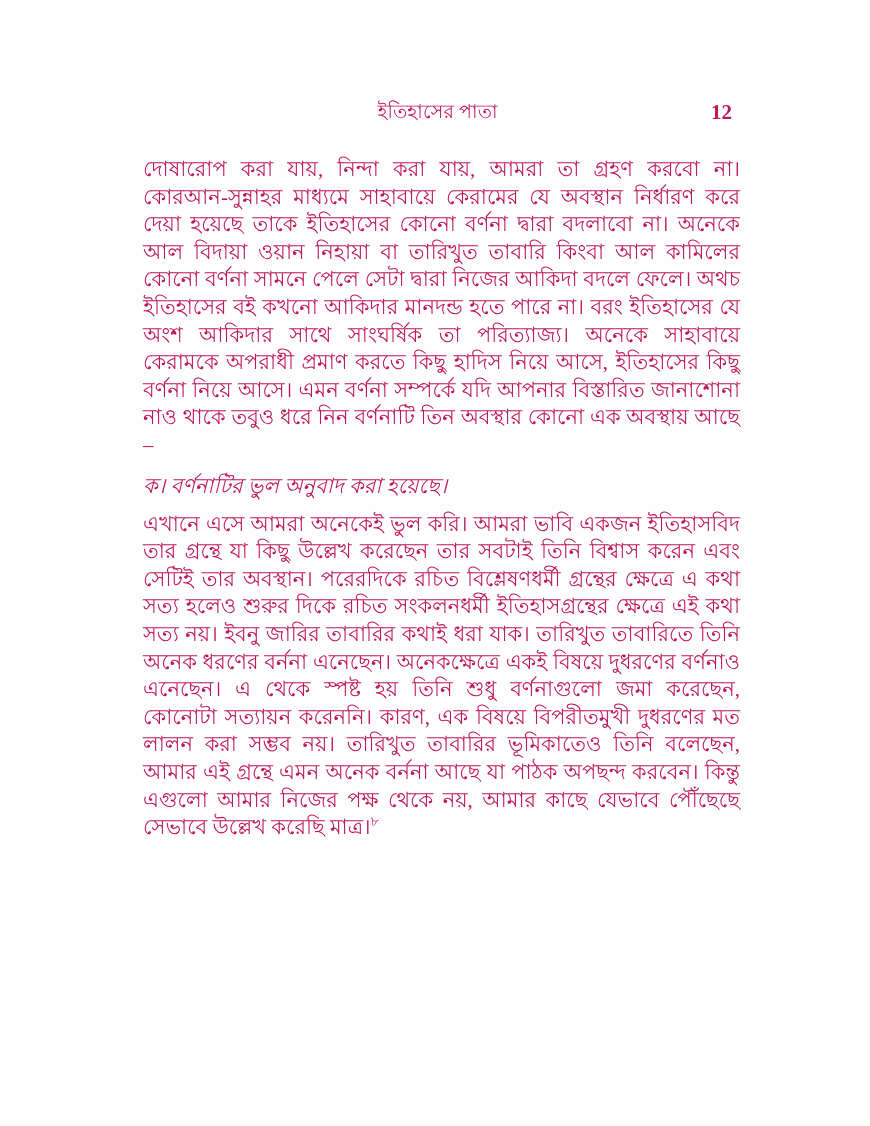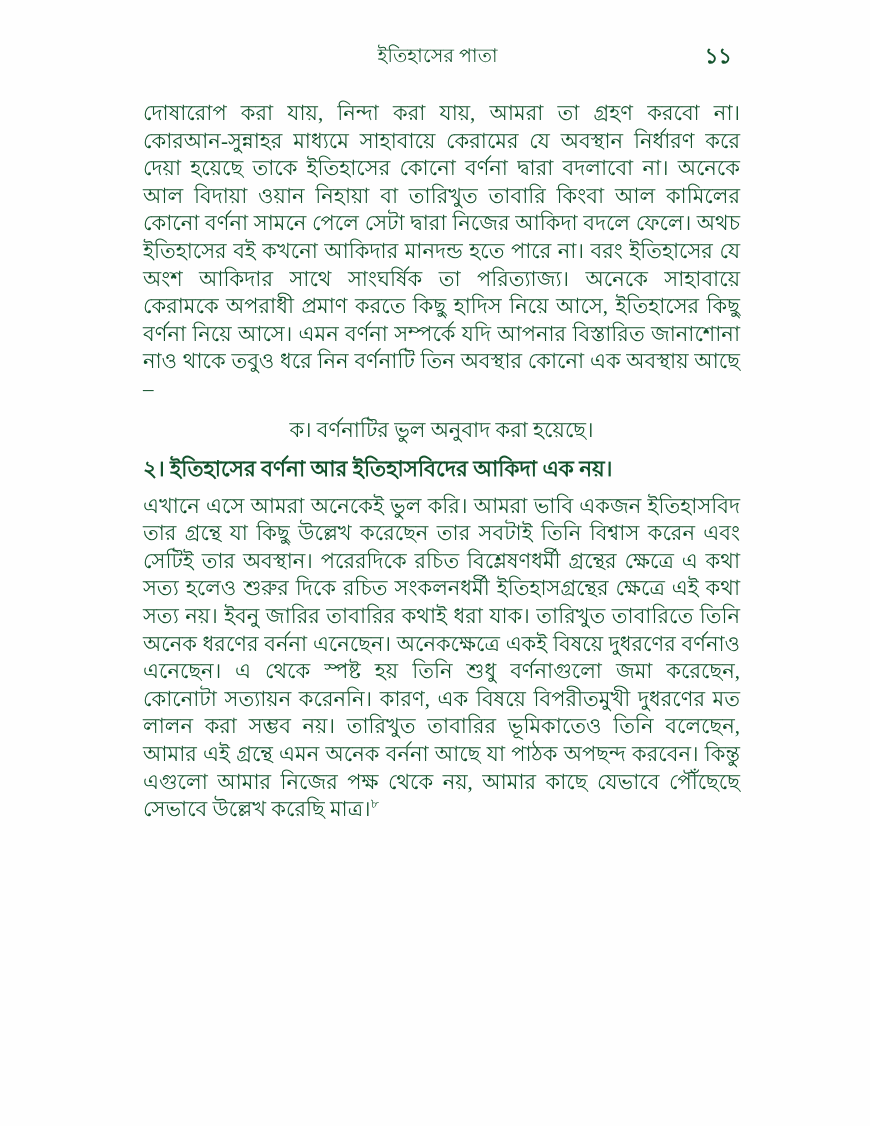--- a/index.html
+++ b/index.html
@@ -5,24 +5,24 @@
   html, body {
     margin: 0;
     padding: 0;
     background: #ffffff;
   }
   .page {
     position: relative;
     width: 870px;
     height: 1126px;
     background: #fefefe;
-    color: #14532d;
+    color: #be185d;
     font-family: "Liberation Serif", "DejaVu Serif", serif;
     box-sizing: border-box;
-    padding: 42px 130px 40px 135px;
+    padding: 98px 130px 40px 135px;
     overflow: hidden;
   }
   .page-header {
     position: relative;
     height: 28px;
     margin-bottom: 30px;
   }
   .running-head {
     position: absolute;
     left: 0;
@@ -44,22 +44,23 @@
     font-size: 21px;
     line-height: 27.6px;
     margin-left: 8px;
   }
   .text-block p {
     margin: 0 0 13px 0;
     text-align: justify;
     text-justify: inter-word;
   }
   .text-block p.option-line {
-    text-align: center;
+    text-align: left;
     margin: 0 0 10.5px 0;
+    font-style: italic;
   }
   .section-heading {
     font-weight: bold;
     font-size: 21.5px;
     line-height: 28px;
     margin: 4px 0 10px 0;
     text-align: left;
   }
   .footnote-ref {
     font-size: 13px;
@@ -67,32 +68,31 @@
     vertical-align: 8px;
   }
 </style>
 </head>
 <body>
 
 <div class="page">
 
   <header class="page-header">
     <span class="running-head">ইতিহাসের পাতা</span>
-    <span class="page-number">১১</span>
+    <span class="page-number">12</span>
   </header>
 
   <main class="text-block">
 
     <p>দোষারোপ করা যায়, নিন্দা করা যায়, আমরা তা গ্রহণ করবো না। কোরআন-সুন্নাহর মাধ্যমে সাহাবায়ে কেরামের যে অবস্থান নির্ধারণ করে দেয়া হয়েছে তাকে ইতিহাসের কোনো বর্ণনা দ্বারা বদলাবো না। অনেকে আল বিদায়া ওয়ান নিহায়া বা তারিখুত তাবারি কিংবা আল কামিলের কোনো বর্ণনা সামনে পেলে সেটা দ্বারা নিজের আকিদা বদলে ফেলে। অথচ ইতিহাসের বই কখনো আকিদার মানদন্ড হতে পারে না। বরং ইতিহাসের যে অংশ আকিদার সাথে সাংঘর্ষিক তা পরিত্যাজ্য। অনেকে সাহাবায়ে কেরামকে অপরাধী প্রমাণ করতে কিছু হাদিস নিয়ে আসে, ইতিহাসের কিছু বর্ণনা নিয়ে আসে। এমন বর্ণনা সম্পর্কে যদি আপনার বিস্তারিত জানাশোনা নাও থাকে তবুও ধরে নিন বর্ণনাটি তিন অবস্থার কোনো এক অবস্থায় আছে –</p>
 
     <p class="option-line">ক। বর্ণনাটির ভুল অনুবাদ করা হয়েছে।</p>
 
 
 
 
 
-    <h2 class="section-heading">২। ইতিহাসের বর্ণনা আর ইতিহাসবিদের আকিদা এক নয়।</h2>
 
     <p><span>এখানে এসে আমরা অনেকেই ভুল করি। আমরা ভাবি একজন ইতিহাসবিদ তার গ্রন্থে যা কিছু উল্লেখ করেছেন তার সবটাই তিনি বিশ্বাস করেন এবং সেটিই তার অবস্থান। পরেরদিকে রচিত বিশ্লেষণধর্মী গ্রন্থের ক্ষেত্রে এ কথা সত্য হলেও শুরুর দিকে রচিত সংকলনধর্মী ইতিহাসগ্রন্থের ক্ষেত্রে এই কথা সত্য নয়। ইবনু জারির তাবারির কথাই ধরা যাক। তারিখুত তাবারিতে তিনি অনেক ধরণের বর্ননা এনেছেন। অনেকক্ষেত্রে একই বিষয়ে দুধরণের বর্ণনাও এনেছেন। এ থেকে স্পষ্ট হয় তিনি শুধু বর্ণনাগুলো জমা করেছেন, কোনোটা সত্যায়ন করেননি। কারণ, এক বিষয়ে বিপরীতমুখী দুধরণের মত লালন করা সম্ভব নয়। তারিখুত তাবারির ভূমিকাতেও তিনি বলেছেন, আমার এই গ্রন্থে এমন অনেক বর্ননা আছে যা পাঠক অপছন্দ করবেন। কিন্তু এগুলো আমার নিজের পক্ষ থেকে নয়, আমার কাছে যেভাবে পৌঁছেছে সেভাবে উল্লেখ করেছি মাত্র।</span><sup class="footnote-ref">৮</sup></p>
 
   </main>
 
 </div>
 
 </body></html>

